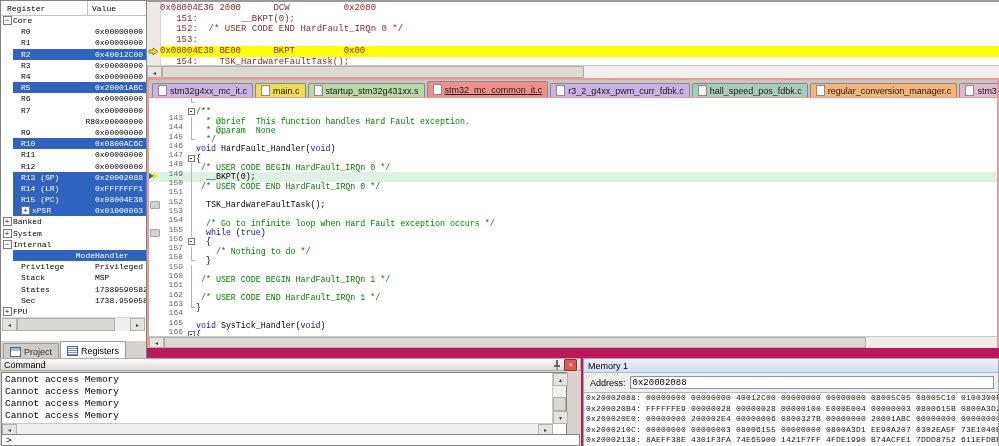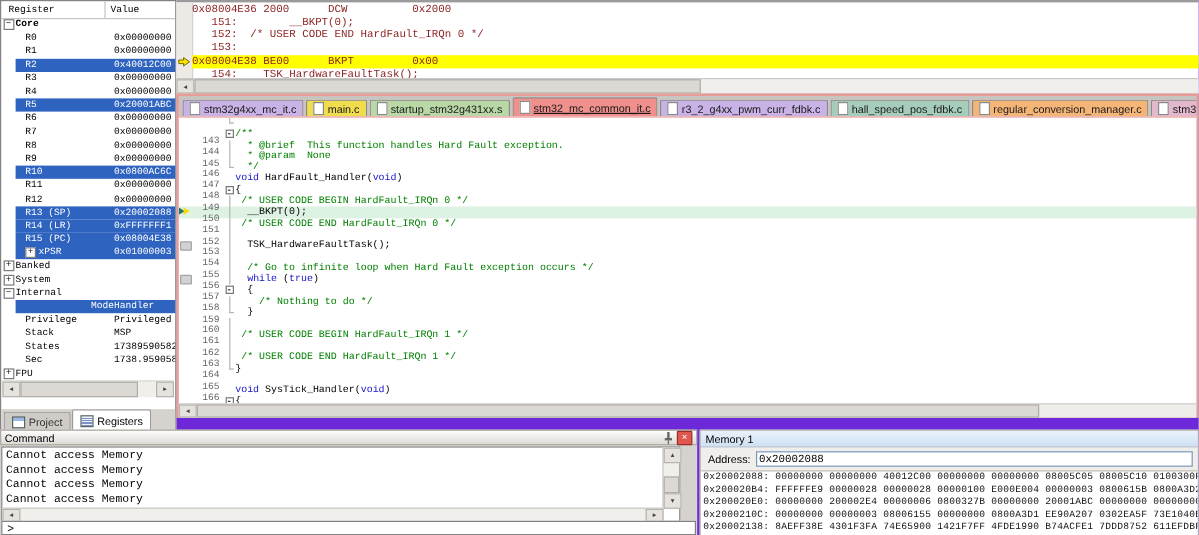--- a/index.html
+++ b/index.html
@@ -1,18 +1,18 @@
 <!DOCTYPE html>
 <html><head>
 <meta charset="utf-8">
 <style>
   html,body{margin:0;padding:0;background:#d6d3ce;}
-  .ide{position:relative;width:999px;height:446px;background:#6d28d9;overflow:hidden;
+  .ide{position:relative;width:999px;height:446px;background:#be185d;overflow:hidden;
        font-family:"Liberation Sans",sans-serif;}
-  .b{font-weight:bold;}
+  .b{font-weight:normal;}
   
   .regpanel{position:absolute;left:0;top:0;width:147px;height:358px;background:#fff;
             border:1px solid #828282;box-sizing:border-box;}
   .reg-header{display:flex;height:14px;align-items:center;border-bottom:1px solid #c4c4c4;
               font:8px "Liberation Mono",monospace;color:#000;}
   .reg-header .h1{width:80px;padding-left:6px;border-right:1px solid #c4c4c4;height:100%;display:flex;align-items:center;}
   .reg-header .h2{padding-left:4px;}
   .reg-tree{position:absolute;left:0;top:14px;width:100%;}
   .reg-row{display:flex;height:11.2px;align-items:center;font:8px "Liberation Mono",monospace;}
   .reg-gutter{width:12px;flex:none;display:flex;align-items:center;justify-content:center;}
@@ -194,21 +194,21 @@
           <span class="reg-content">
             <span class="reg-name" style="padding-left: 8px;">
               <span>R7</span>
             </span>
             <span class="reg-value">0x00000000</span>
           </span>
         </div>
         <div class="reg-row">
           <span class="reg-gutter"></span>
           <span class="reg-content">
-            <span class="reg-name" style="padding-left: 8px;">
+            <span class="reg-name" style="padding-left: 8px; justify-content: flex-end;">
               <span>R8</span>
             </span>
             <span class="reg-value">0x00000000</span>
           </span>
         </div>
         <div class="reg-row">
           <span class="reg-gutter"></span>
           <span class="reg-content">
             <span class="reg-name" style="padding-left: 8px;">
               <span>R9</span>

